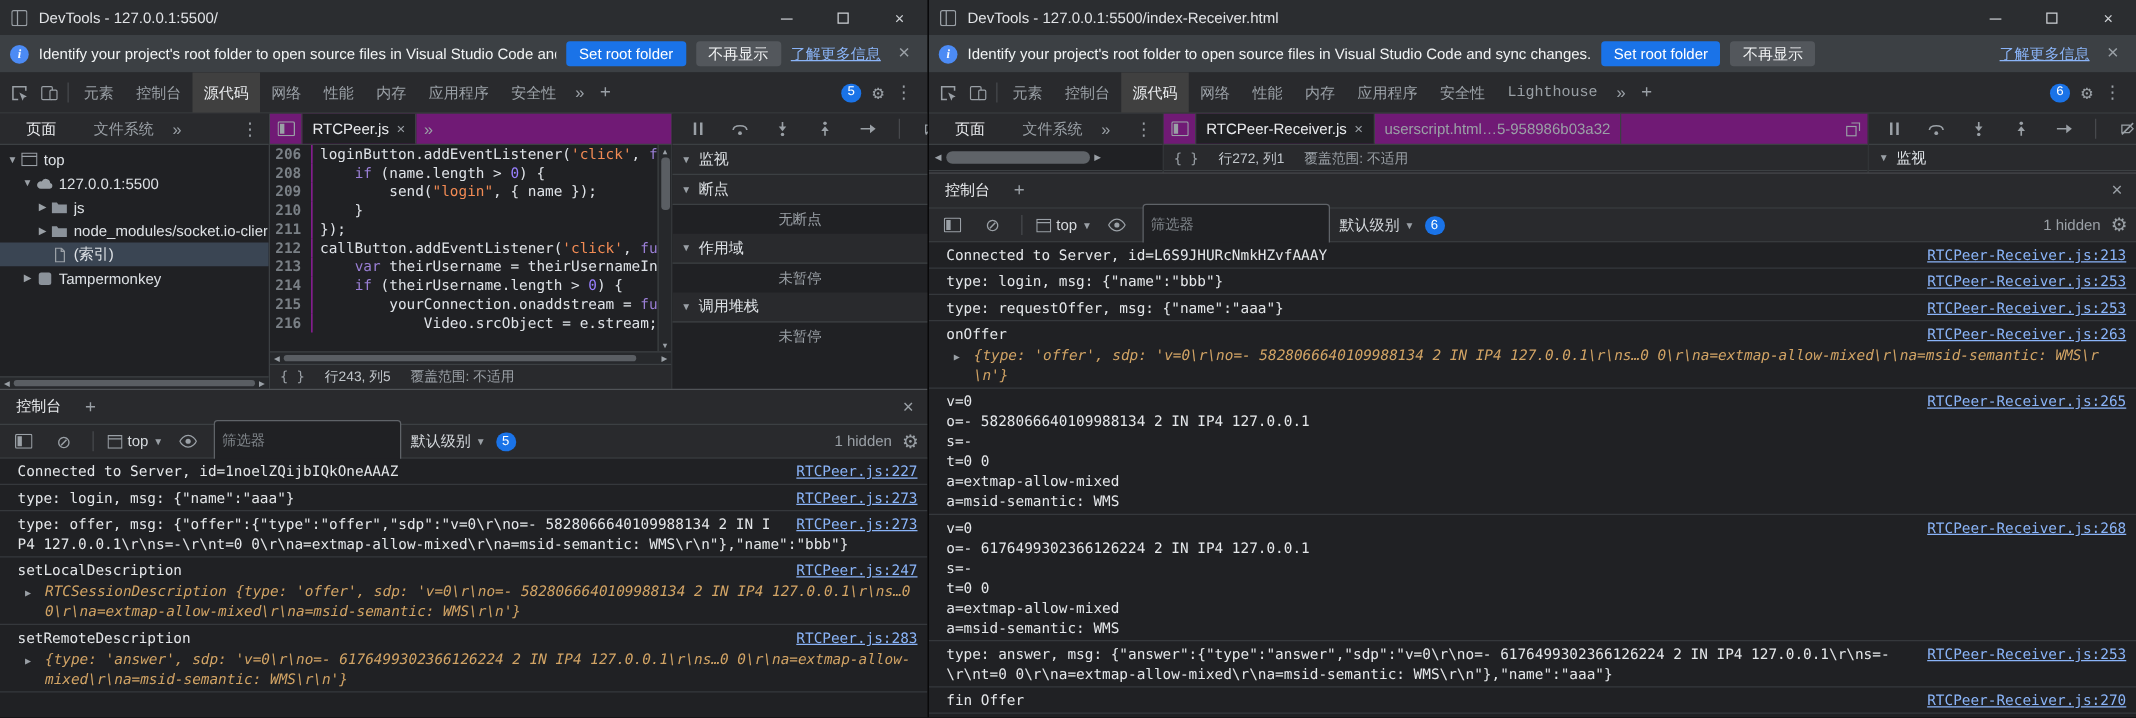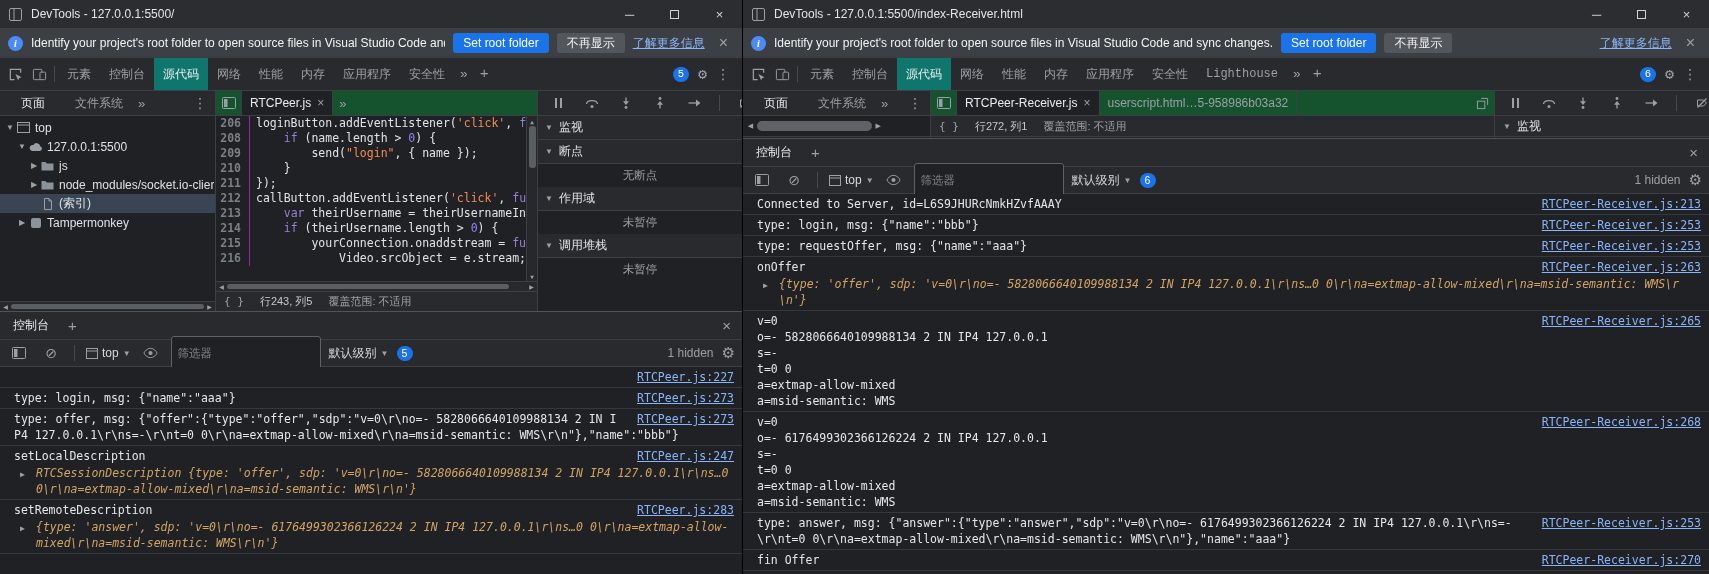--- a/index.html
+++ b/index.html
@@ -25,21 +25,21 @@
   .btn-secondary { background:#53575c; color:#f1f3f4; border:none; border-radius:3px; height:20px; padding:0 10px; font-size:12px; white-space:nowrap; font-family:inherit; }
   .infobar-link { color:#8ab4f8; text-decoration:underline; margin-left:auto; white-space:nowrap; cursor:pointer; }
   .x-icon { color:#9aa0a6; font-size:16px; padding:0 6px; cursor:pointer; }
 
   
   .main-toolbar { height:33px; background:#292a2d; border-bottom:1px solid #3c4043; display:flex; align-items:center; padding:0 3px; flex:0 0 auto;font-family:Liberation Mono, monospace; }
   .tool-icon { min-width:24px; height:24px; display:inline-flex; align-items:center; justify-content:center; color:#9aa0a6; cursor:pointer; }
   .tool-sep { width:1px; height:16px; background:#47494d; margin:0 3px; flex:0 0 auto; }
   .panel-tabs { display:flex; height:100%; align-items:stretch; }
   .panel-tab { padding:0 9px; display:flex; align-items:center; color:#9aa0a6; white-space:nowrap; cursor:pointer; }
-  .panel-tab.sel { color:#eaecef; background:#0f766e; }
+  .panel-tab.sel { color:#eaecef; background:#404040; }
   .toolbar-right { margin-left:auto; display:flex; align-items:center; gap:9px; padding-right:9px; }
   .badge { background:#1a73e8; color:#fff; min-width:16px; height:15px; border-radius:8px; display:inline-flex; align-items:center; justify-content:center; font-size:10.5px; padding:0 4px; }
   .glyph { color:#9aa0a6; }
   .gear { font-size:15px; } .kebab { font-size:14px; letter-spacing:0; } .chev-more { font-size:13px; color:#9aa0a6; padding:0 6px; cursor:pointer; } .plus { font-size:15px; color:#9aa0a6; padding:0 6px; cursor:pointer; }
 
   
   .sources { display:flex; height:220px; flex:0 0 auto; min-height:0; }
   .nav-col { width:216px; border-right:1px solid #3c4043; display:flex; flex-direction:column; background:#202124; }
   .subtabs { height:25px; background:#292a2d; border-bottom:1px solid #3c4043; display:flex; align-items:center; flex:0 0 auto; }
   .subtab { padding:0 9px; color:#9aa0a6; height:100%; display:flex; align-items:center; white-space:nowrap; cursor:pointer;margin-left:12px; }
@@ -51,21 +51,21 @@
   .ticon { display:inline-flex; width:15px; justify-content:center; flex:0 0 auto; }
   .tree-label { margin-left:4px; overflow:hidden; }
   .hscroll { height:10px; background:#27292c; border-top:1px solid #3c4043; display:flex; align-items:center; flex:0 0 auto; }
   .hs-arrow { width:11px; font-size:6px; color:#9aa0a6; text-align:center; flex:0 0 auto; }
   .hs-thumb { height:5px; background:#5a5e63; border-radius:3px; }
   .hscroll2 { height:21px; background:#202124; border-bottom:1px solid #3c4043; display:flex; align-items:center; flex:0 0 auto; padding:0 1px; }
   .hs2-thumb { height:10px; background:#5f6368; border-radius:5px; }
   .hs2-arrow { width:13px; font-size:7px; color:#9aa0a6; text-align:center; flex:0 0 auto; }
 
   .editor-col { flex:1; min-width:0; display:flex; flex-direction:column; border-right:1px solid #3c4043; }
-  .editor-tabs { height:25px; background:#14532d; border-bottom:1px solid #3c4043; display:flex; align-items:center; flex:0 0 auto; }
+  .editor-tabs { height:25px; background:#701a75; border-bottom:1px solid #3c4043; display:flex; align-items:center; flex:0 0 auto; }
   .navtoggle { width:26px; height:100%; display:inline-flex; align-items:center; justify-content:center; border-right:1px solid #3c4043; cursor:pointer; flex:0 0 auto;}
   .editor-tab { height:100%; display:flex; align-items:center; gap:6px; padding:0 8px; background:#202124; color:#eaecef; border-right:1px solid #3c4043; white-space:nowrap; cursor:pointer; }
   .editor-tab.inactive { background:transparent; color:#9aa0a6; }
   .tab-close { color:#9aa0a6; font-size:12px; }
   .code-area { flex:1; display:flex; overflow:hidden; font-family:"DejaVu Sans Mono",monospace; font-size:11.5px; line-height:15px; }
   .code-lines { flex:1; overflow:hidden; min-width:0; }
   .code-line { display:flex; height:15px; white-space:pre; }
   .ln { width:34px; flex:0 0 auto; text-align:right; padding-right:8px; color:#7a8086; border-right:1px solid #a21caf;font-weight:bold; }
   .code-text { flex:1; padding-left:6px; color:#dfe3e8; overflow:hidden; }
   .tok-str { color:#f28b54; } .tok-kw { color:#9a7fd5; } .tok-num { color:#9980ff; }
@@ -441,20 +441,21 @@
         <span class="dd-caret">▼</span>
       </span>
       <span class="badge">5</span>
       <span class="hidden-label">1 hidden</span>
       <span class="glyph gear">⚙</span>
     </div>
     <div class="console-messages">
 
     <div class="console-row">
           <a class="msg-link">RTCPeer.js:227</a>
+          <span class="msg-text">Connected to Server, id=1noelZQijbIQkOneAAAZ</span>
           
         </div>
         <div class="console-row">
           <a class="msg-link">RTCPeer.js:273</a>
           <span class="msg-text">type: login, msg: {"name":"aaa"}</span>
           
         </div>
         <div class="console-row">
           <a class="msg-link">RTCPeer.js:273</a>
           <span class="msg-text">type: offer, msg: {"offer":{"type":"offer","sdp":"v=0\r\no=- 5828066640109988134 2 IN IP4 127.0.0.1\r\ns=-\r\nt=0 0\r\na=extmap-allow-mixed\r\na=msid-semantic: WMS\r\n"},"name":"bbb"}</span>

